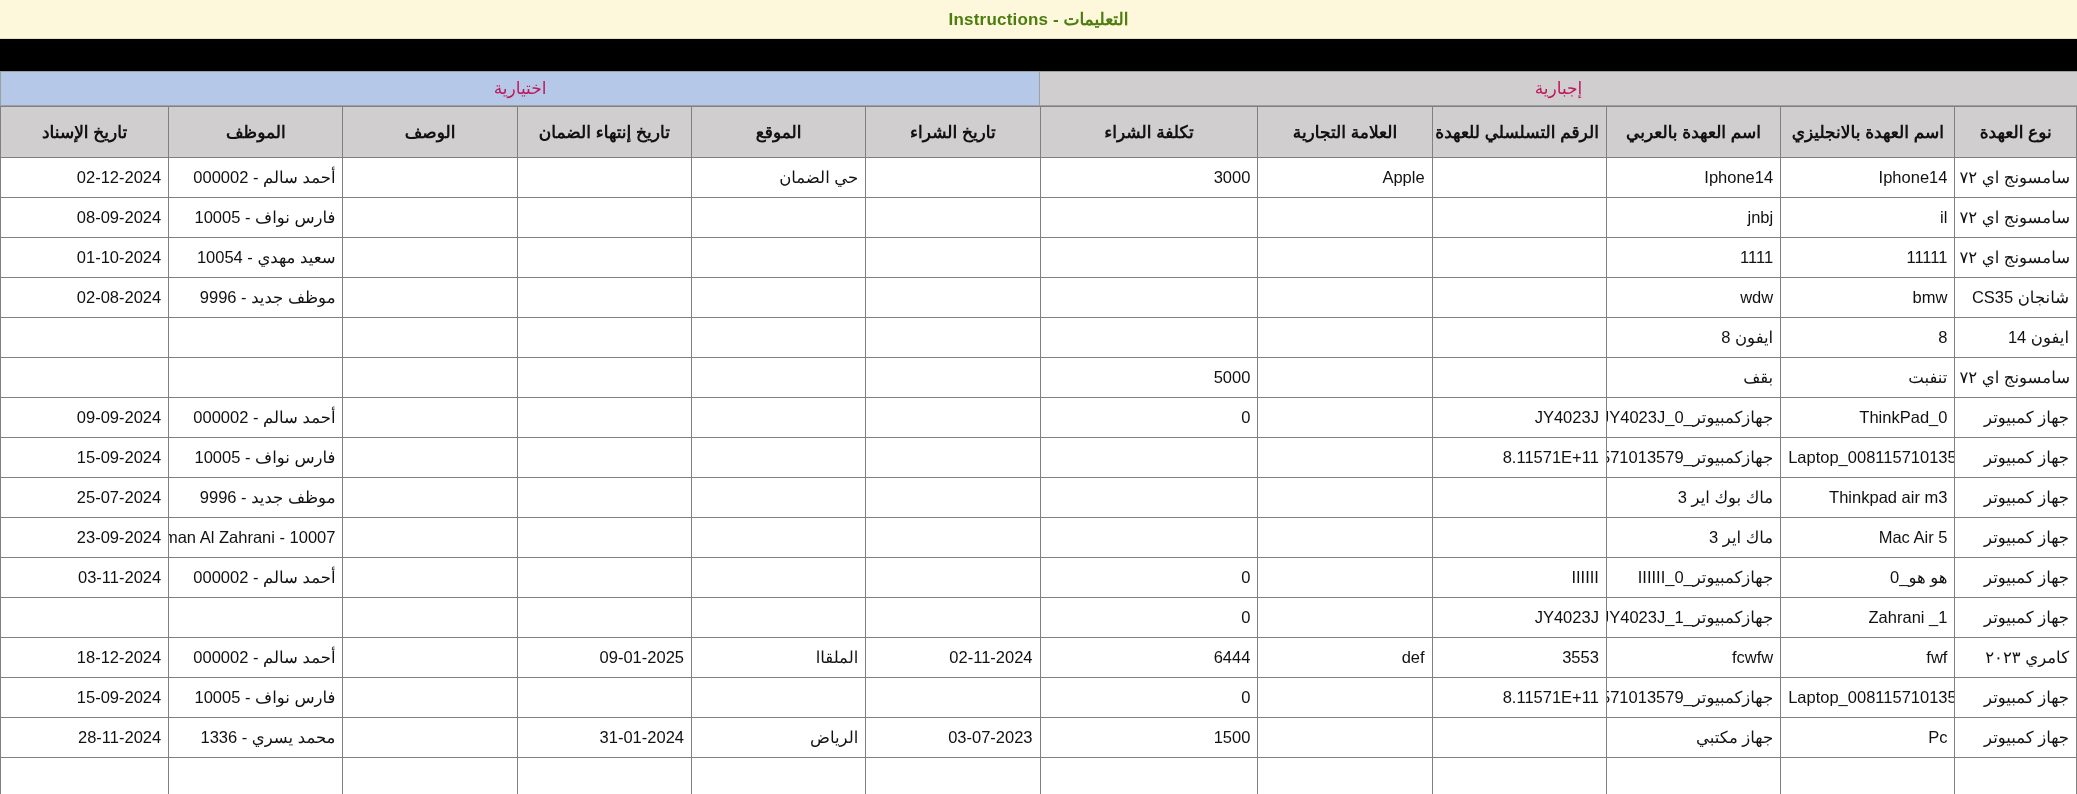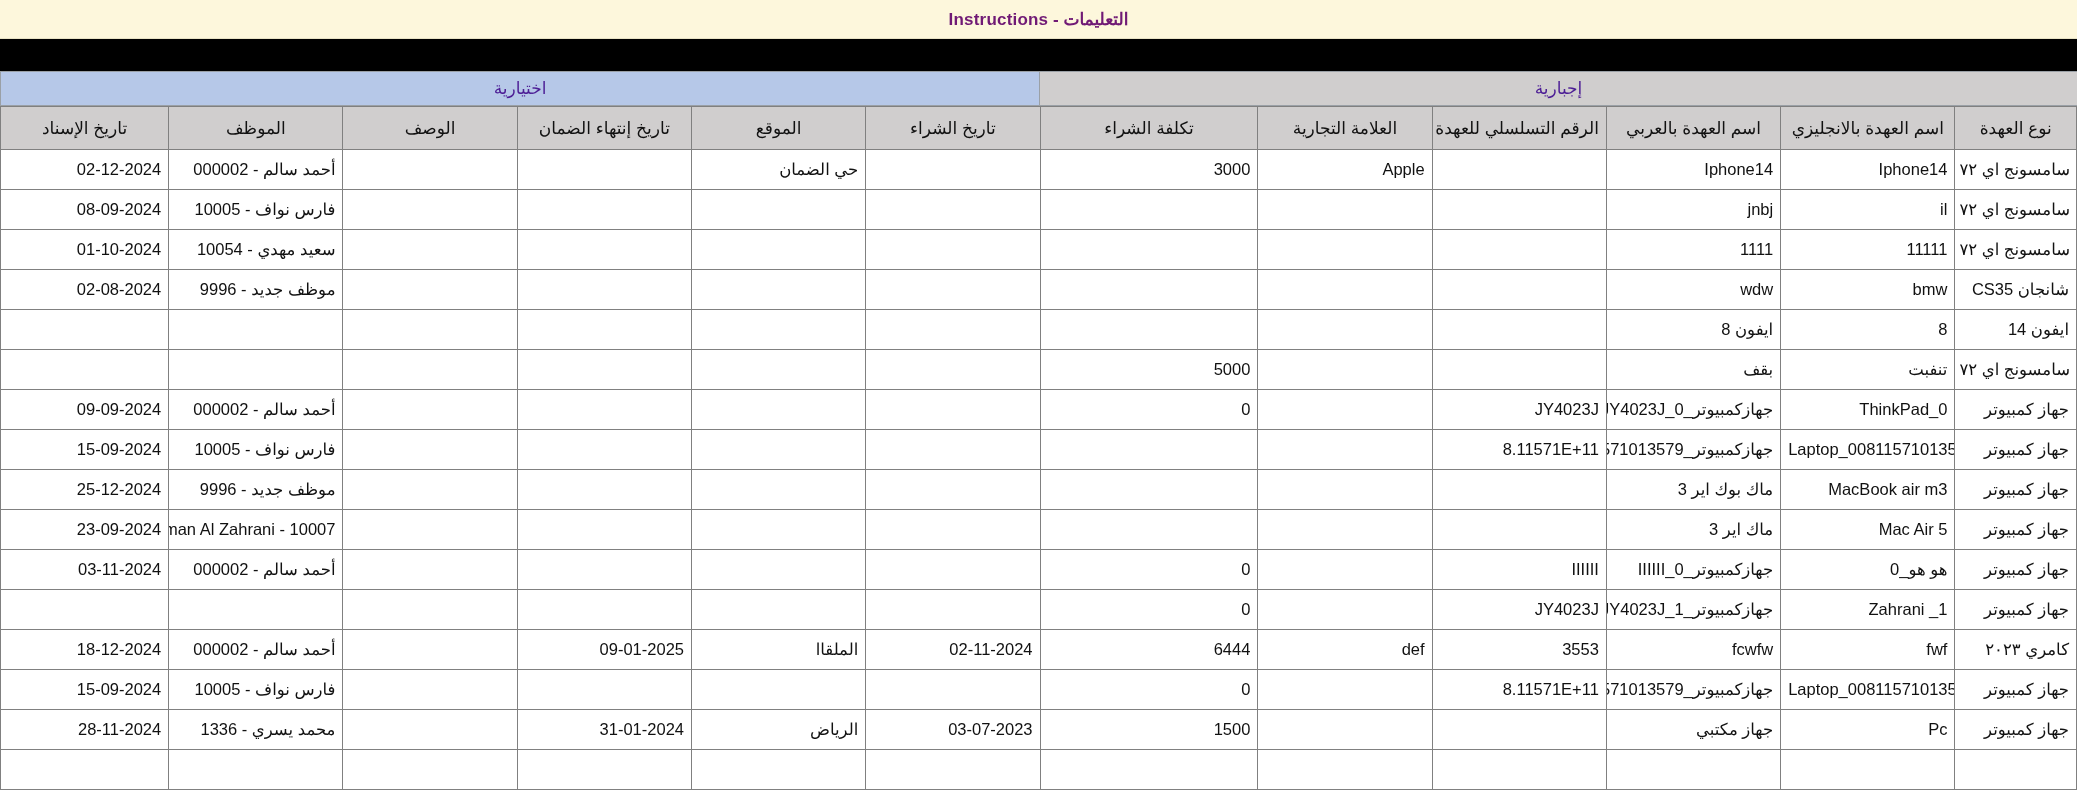--- a/index.html
+++ b/index.html
@@ -19,21 +19,21 @@
   
   .instructions-bar {
     height: 38px;
     background: #fdf7dc;
     border-bottom: 1px solid #e8e2c4;
     display: flex;
     align-items: center;
     justify-content: center;
     font-size: 17px;
     font-weight: bold;
-    color: #701a75;
+    color: #4d7c0f;
     letter-spacing: 0.2px;
   }
 
   
   .black-strip {
     height: 32px;
     background: #000000;
   }
 
   
@@ -41,21 +41,21 @@
     display: flex;
     flex-direction: row;
     height: 35px;
     width: 2077px;
   }
   .group-cell {
     display: flex;
     align-items: center;
     justify-content: center;
     font-size: 17px;
-    color: #4c1d95;
+    color: #be185d;
     border-left: 1px solid #9aa0a6;
     border-bottom: 1px solid #9aa0a6;
     border-top: 1px solid #9aa0a6;
     box-sizing: border-box;
   }
   .group-optional {
     background: #b6c8e8;
   }
   .group-mandatory {
     background: #d0cece;
@@ -75,23 +75,23 @@
     font-size: 16.5px;
     color: #111;
     padding: 0 7px;
     overflow: hidden;
     white-space: nowrap;
     text-overflow: clip;
     vertical-align: middle;
   }
   .grid thead th {
     background: #d0cece;
-    font-weight: normal;
+    font-weight: bold;
     text-align: center;
-    height: 43px;
+    height: 51px;
     font-size: 17px;
   }
   .grid tbody td {
     background: #ffffff;
     text-align: right;
   }
   td.ltr {
     direction: ltr;
     text-align: left;
     unicode-bidi: embed;
@@ -269,31 +269,31 @@
           <td class="ltr"></td>
           <td class="ltr"></td>
           <td></td>
           <td class="ltr"></td>
           <td></td>
           <td>فارس نواف - 10005</td>
           <td class="ltr">15-09-2024</td>
         </tr>
         <tr>
           <td>جهاز كمبيوتر</td>
-          <td class="ltr">MacBook air m3</td>
+          <td class="ltr">Thinkpad air m3</td>
           <td>ماك بوك اير 3</td>
           <td class="ltr"></td>
           <td class="ltr"></td>
           <td class="ltr"></td>
           <td class="ltr"></td>
           <td></td>
           <td class="ltr"></td>
           <td></td>
           <td>موظف جديد - 9996</td>
-          <td class="ltr">25-12-2024</td>
+          <td class="ltr">25-07-2024</td>
         </tr>
         <tr>
           <td>جهاز كمبيوتر</td>
           <td class="ltr">Mac Air 5</td>
           <td>ماك اير 3</td>
           <td class="ltr"></td>
           <td class="ltr"></td>
           <td class="ltr"></td>
           <td class="ltr"></td>
           <td></td>

